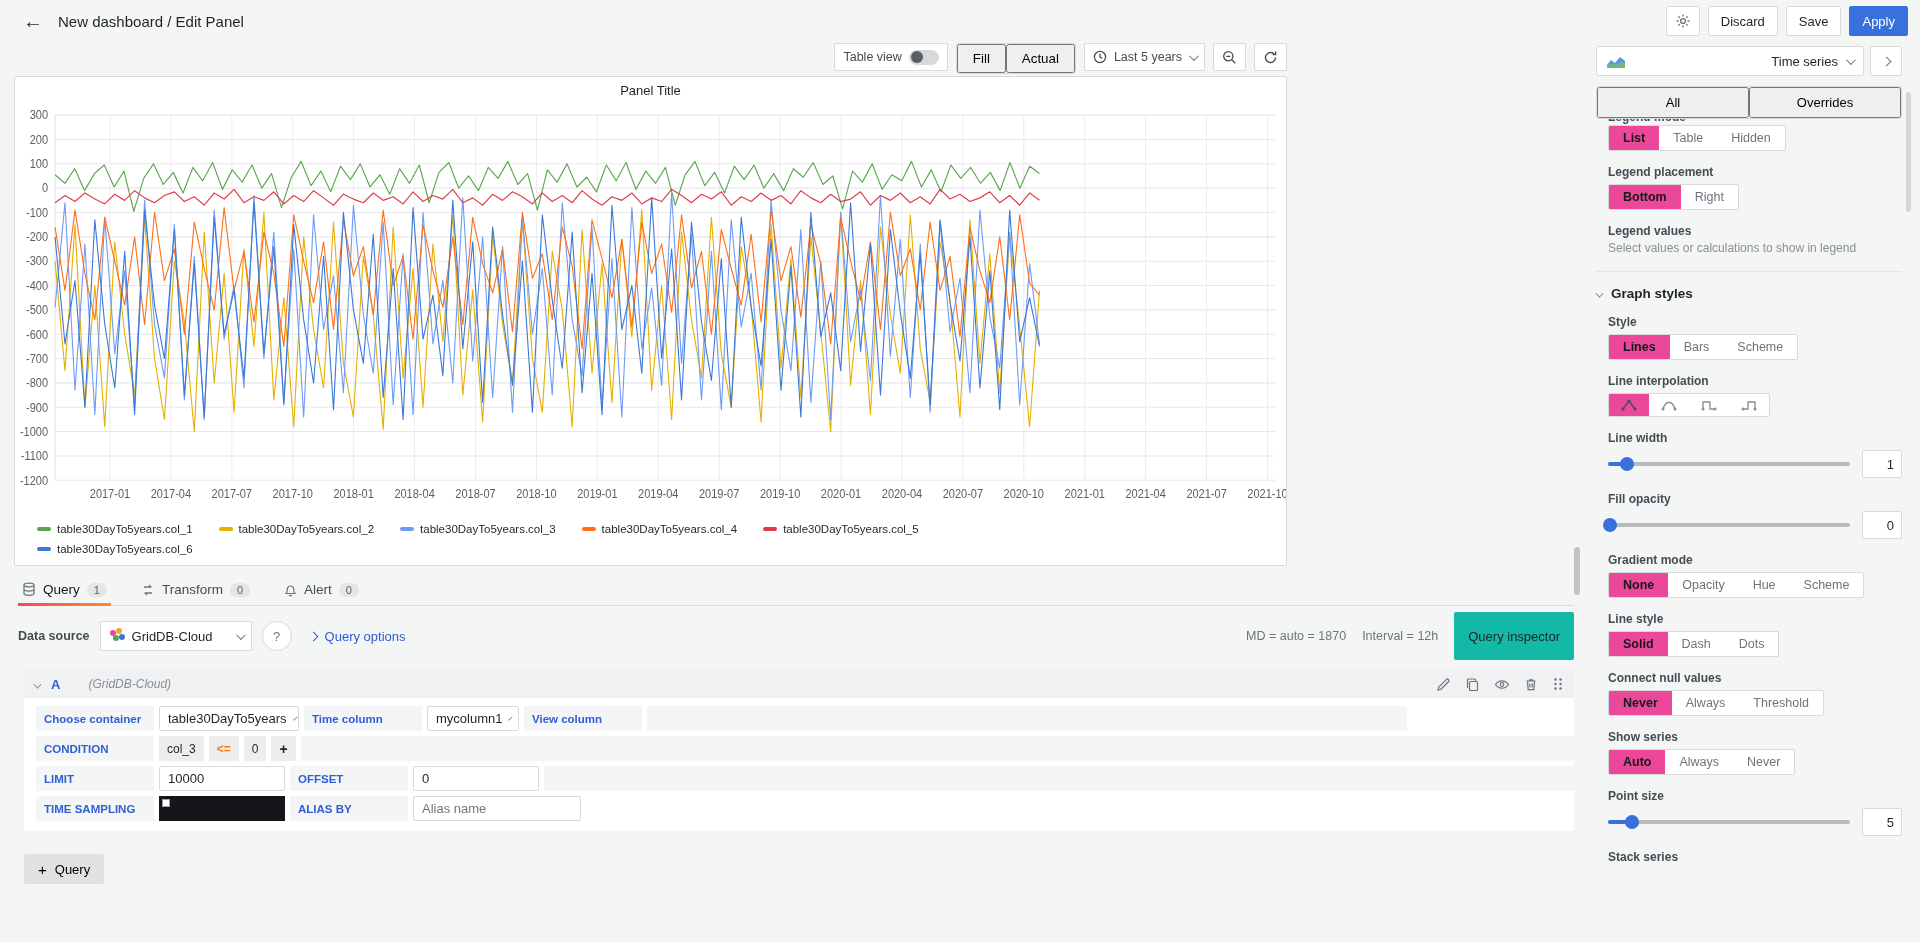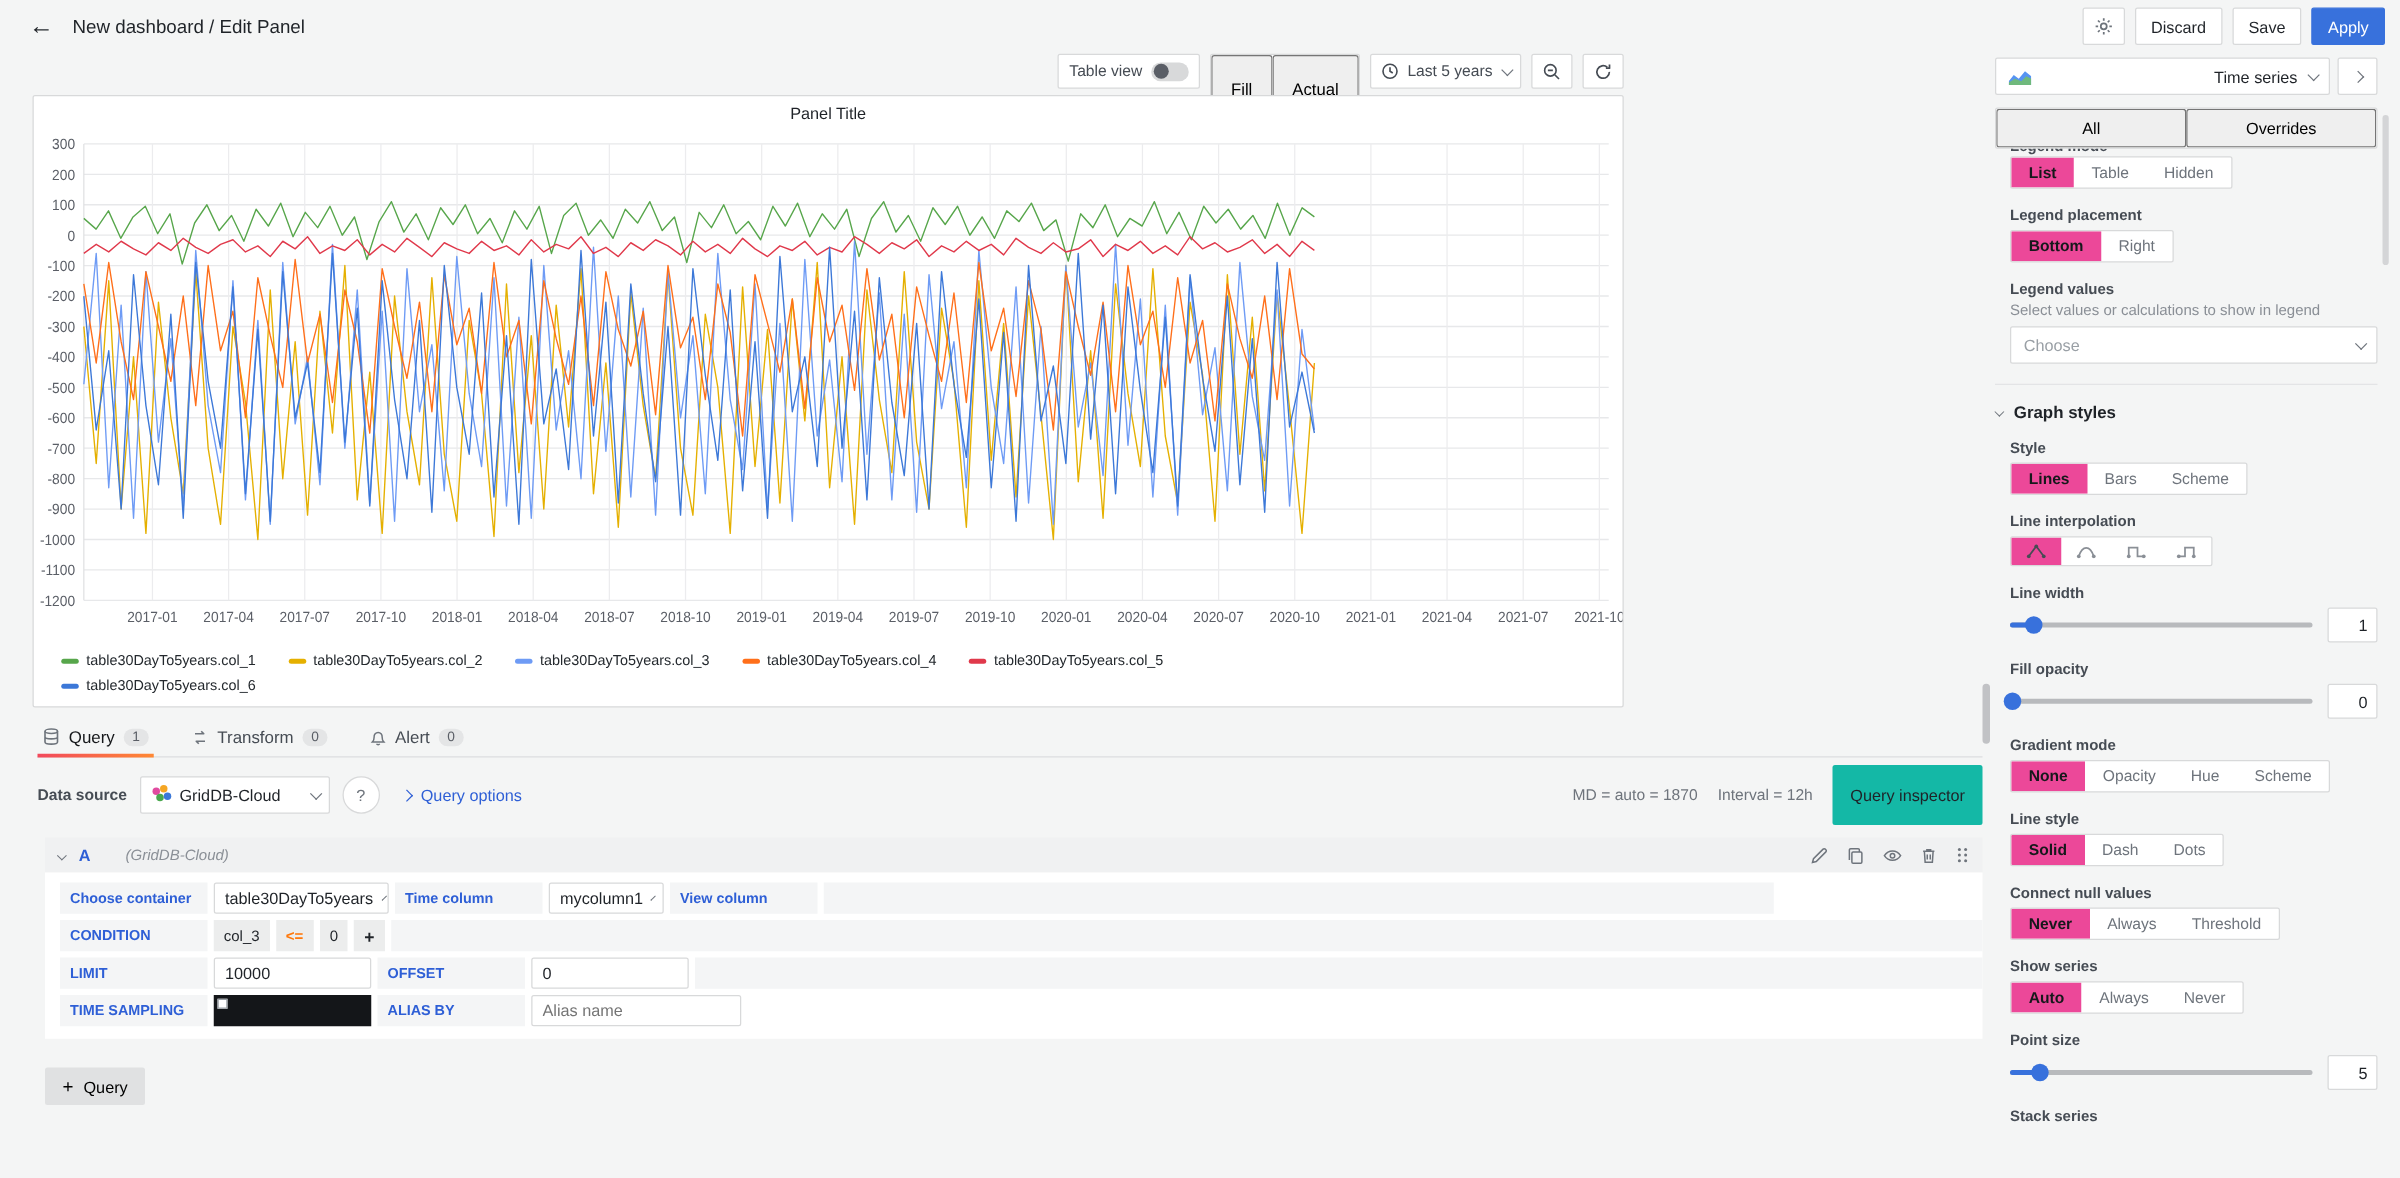--- a/index.html
+++ b/index.html
@@ -6,32 +6,32 @@
   html,body { width:1920px; height:942px; overflow:hidden; background:#f4f5f5;
     font-family:"Liberation Sans", sans-serif; color:#1f2328; font-size:13px; }
   .topbar { position:absolute; left:0; top:0; width:1920px; height:42px; display:flex; align-items:center; padding:0 12px; }
   .back-btn { width:30px; height:30px; border:none; background:transparent; font-size:20px; color:#1f2328; cursor:pointer; margin-left:6px; }
   .crumb { font-size:15px; font-weight:500; margin-left:10px; }
   .topbar-right { margin-left:auto; display:flex; gap:8px; align-items:center; }
   .btn { height:30px; border:1px solid #d8d9da; background:#fff; border-radius:2px; padding:0 12px; font-size:13px; color:#1f2328; cursor:pointer; display:flex; align-items:center; justify-content:center; }
   .btn.icon-btn { width:34px; padding:0; color:#6e747c; }
   .btn.primary { background:#3871dc; border-color:#3871dc; color:#fff; font-weight:500; }
 
-  .content { position:absolute; left:16px; top:42px; width:1586px; height:900px; }
+  .content { position:absolute; left:4px; top:42px; width:1586px; height:900px; }
   .content-scrollbar { position:absolute; left:1570px; top:505px; width:6px; height:48px; background:#c1c2c5; border-radius:3px; }
 
   .panel-toolbar { position:absolute; top:1px; left:0; width:1283px; display:flex; justify-content:flex-end; gap:8px; }
   .tb-box { height:28px; background:#fff; border:1px solid #d8d9da; border-radius:2px; display:flex; align-items:center; padding:0 8px; gap:7px; font-size:12.5px; color:#464c54; }
   .toggle { width:30px; height:15px; background:#d8d9da; border-radius:8px; position:relative; cursor:pointer; }
   .toggle .knob { position:absolute; left:2px; top:1.5px; width:12px; height:12px; border-radius:50%; background:#5a5e66; }
   .seg { display:flex; background:#fff; border:1px solid #d8d9da; border-radius:2px; overflow:hidden; }
   .seg .seg-item { padding:5px 14px; font-size:12.5px; color:#6e747c; background:transparent; border:none; cursor:pointer; white-space:nowrap; }
   .seg .seg-item.sel { background:#ec4899; color:#16181b; font-weight:600; }
   .tb-seg { border:1px solid #d8d9da; border-radius:2px; overflow:hidden; display:flex; background:#fff; }
-  .tb-seg .seg-item { padding:18px 14px;text-align:right; }
+  .tb-seg .seg-item { padding:5px 14px;text-align:right; }
   .chev { display:inline-block; width:7px; height:7px; border-right:1.6px solid #6e747c; border-bottom:1.6px solid #6e747c; transform:rotate(45deg) translateY(-2px); }
   .chev.right { transform:rotate(-45deg); }
 
   .panel { position:absolute; left:10px; top:34px; width:1273px; height:490px; background:#fff; border:1px solid #d8d9da; border-radius:2px; display:flex; flex-direction:column; }
   .panel-title { text-align:center; font-size:13px; color:#1f2328; padding:6px 0 2px; font-weight:500; }
   .chart-wrap { flex:1; }
   .legend { padding:2px 0 6px 22px; }
   .legend-row { display:flex; gap:26px; height:20px; align-items:center; }
   .legend-item { display:flex; align-items:center; gap:6px; font-size:11.5px; color:#24292e; cursor:pointer; }
   .legend-swatch { width:14px; height:4px; border-radius:2px; display:inline-block; }
@@ -434,24 +434,20 @@
   </div>
 
   <div class="opt-label">Legend placement</div>
   <div class="seg opt-control" style="display:inline-flex;">
     <button class="seg-item sel">Bottom</button>
     <button class="seg-item">Right</button>
   </div>
 
   <div class="opt-label">Legend values</div>
   <div class="opt-desc">Select values or calculations to show in legend</div>
-  <div class="choose-select">
-    <span>Choose</span>
-    <span class="chev"></span>
-  </div>
 
   <div class="section-head">
     <span class="chev" style="transform:rotate(45deg) scale(.8);"></span>
     <span>Graph styles</span>
   </div>
 
   <div class="opt-label">Style</div>
   <div class="seg opt-control" style="display:inline-flex;">
     <button class="seg-item sel">Lines</button>
     <button class="seg-item">Bars</button>

